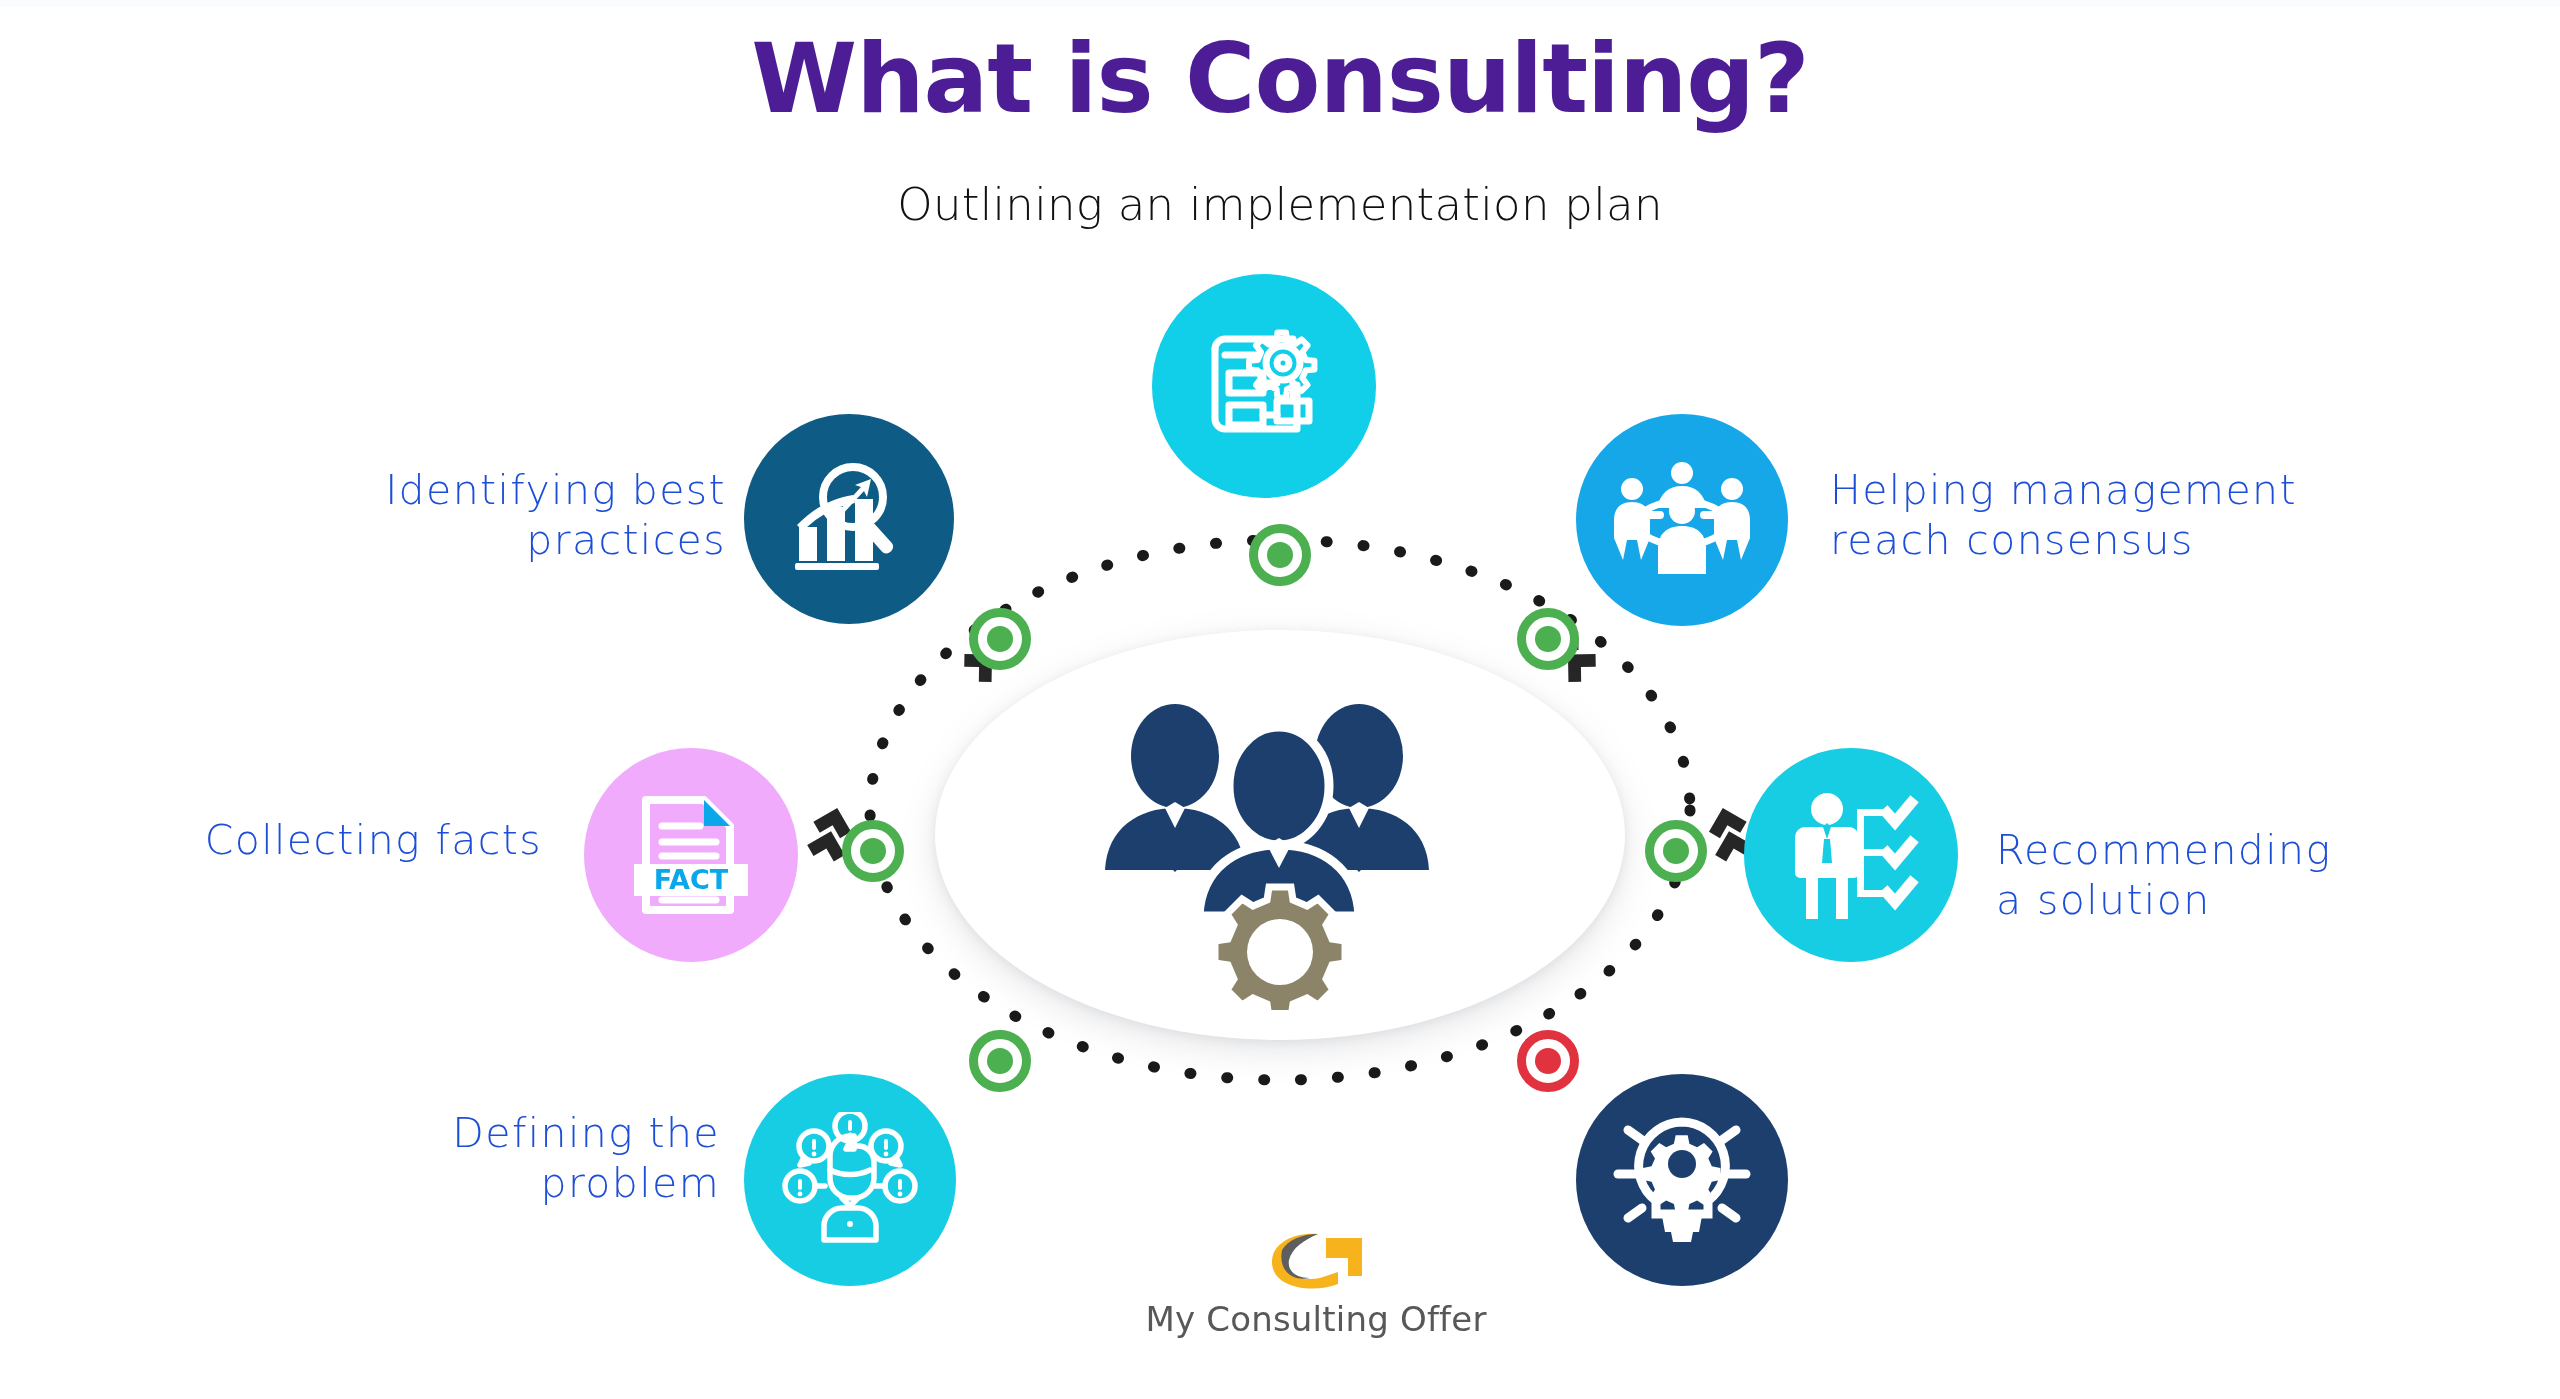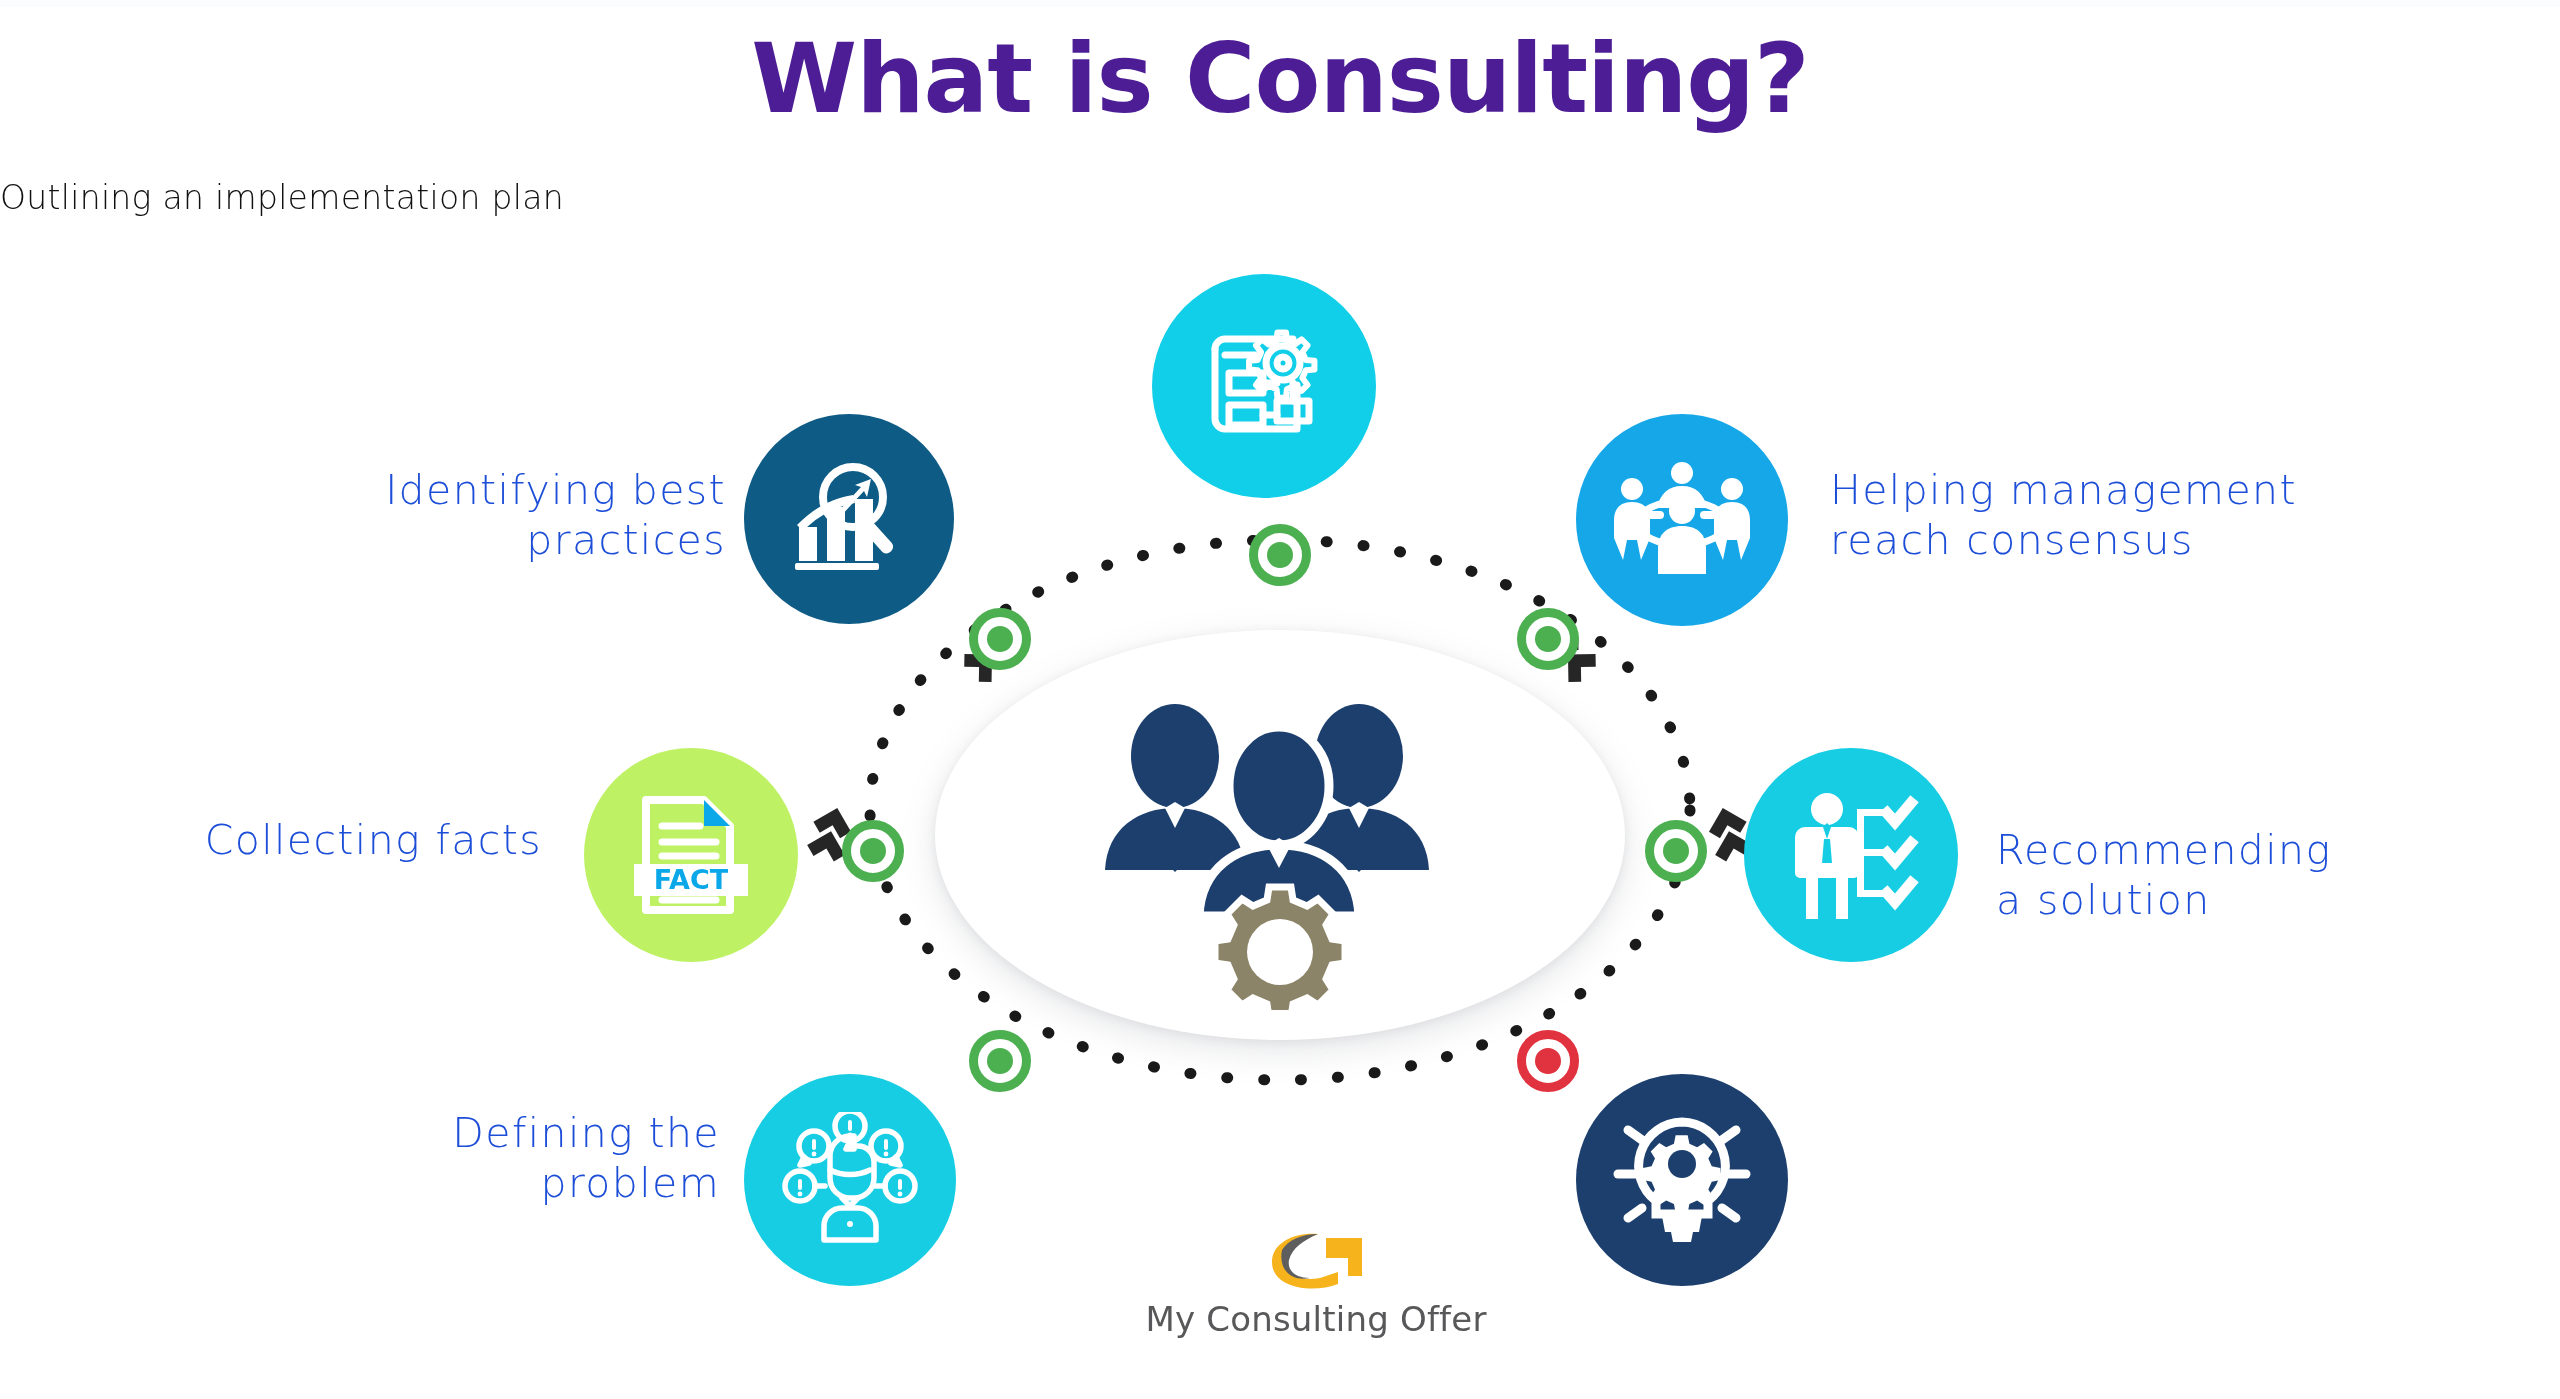--- a/index.html
+++ b/index.html
@@ -37,21 +37,22 @@
     color: #4c1d95;
     line-height: 1.08;
     white-space: nowrap;
   }
 
   #subtitle {
     position: absolute;
     left: 0;
     top: 178px;
     width: 2560px;
-    font-size: 33px;
+    text-align: center;
+    font-size: 45px;
     font-weight: 300;
     color: #111111;
     letter-spacing: 0.3px;
     line-height: 1.2;
     white-space: nowrap;
   }
 
   
   #diagram {
     position: absolute;
@@ -288,21 +289,21 @@
         <g fill="none" stroke="#ffffff" stroke-width="8">
           <circle cx="68" cy="42" r="30"></circle>
         </g>
         <rect x="86" y="62" width="13" height="40" rx="6" fill="#ffffff" transform="rotate(-42 92 82)"></rect>
         <g fill="#ffffff" transform="translate(50,22)">
           <path d="M2 36 L26 10 L20 8 L36 2 L32 20 L29 14 L5 40 Z"></path>
         </g>
       </svg>
     </div>
 
-    <div class="bubble" style="left:584px; top:748px; width:214px; height:214px; background:#bef264;">
+    <div class="bubble" style="left:584px; top:748px; width:214px; height:214px; background:#f0abfc;">
       <svg width="122" height="130" viewBox="0 0 122 130">
         <g fill="none" stroke="#ffffff" stroke-width="8" stroke-linejoin="round">
           <path d="M16 10 L74 10 L100 36 L100 120 L16 120 Z"></path>
         </g>
         <path d="M74 10 L100 36 L74 36 Z" fill="#0AA8E8"></path>
         <g stroke="#ffffff" stroke-width="7" stroke-linecap="round">
           <path d="M32 36 L70 36"></path>
           <path d="M32 52 L86 52"></path>
           <path d="M32 66 L86 66"></path>
           <path d="M32 110 L86 110"></path>

